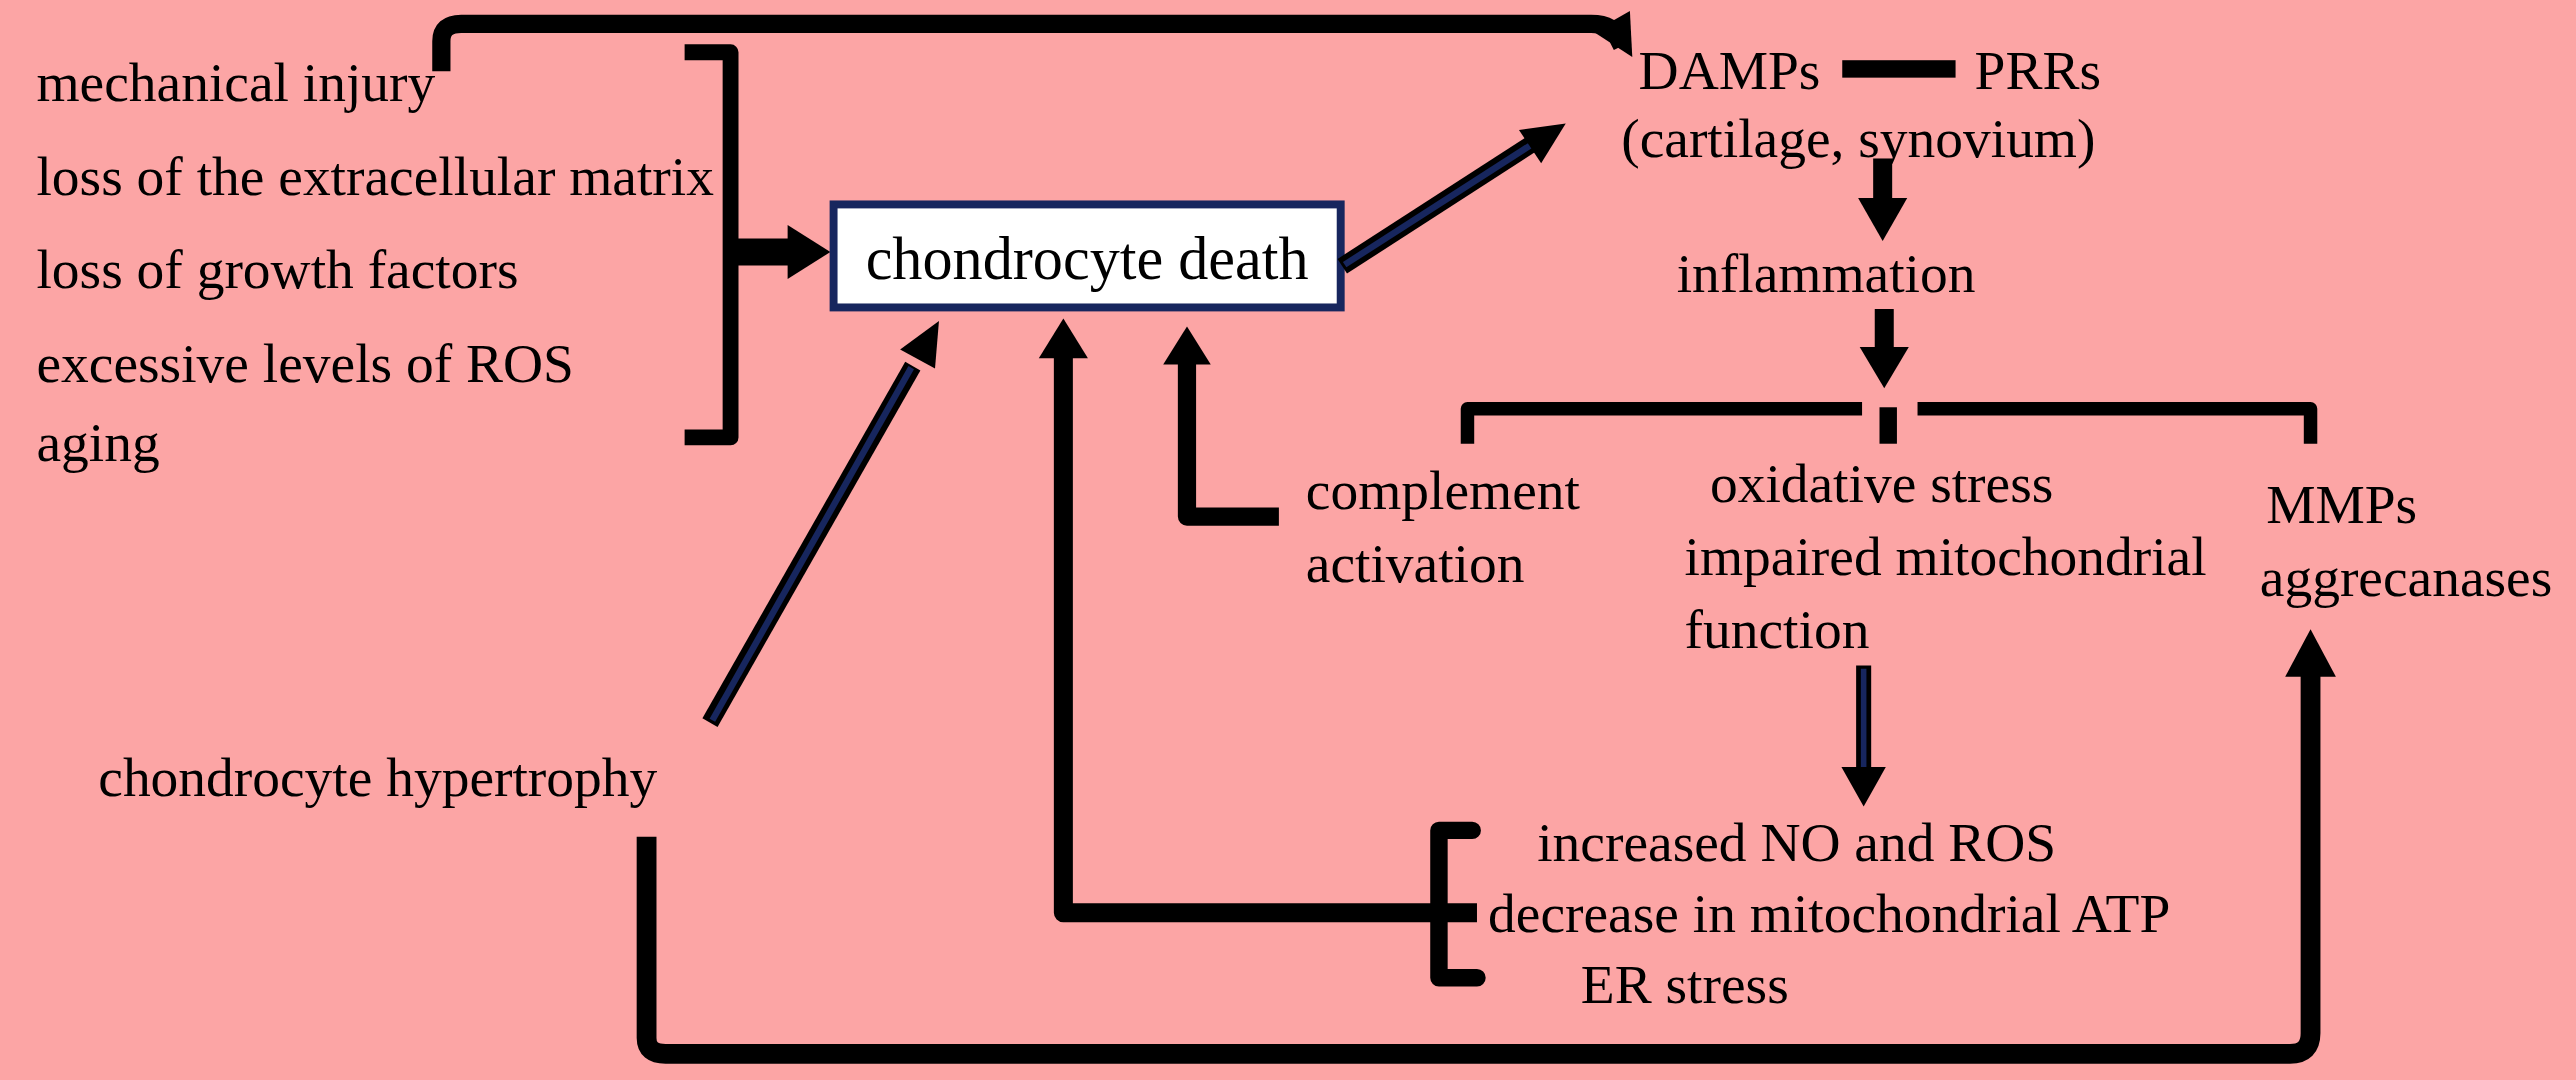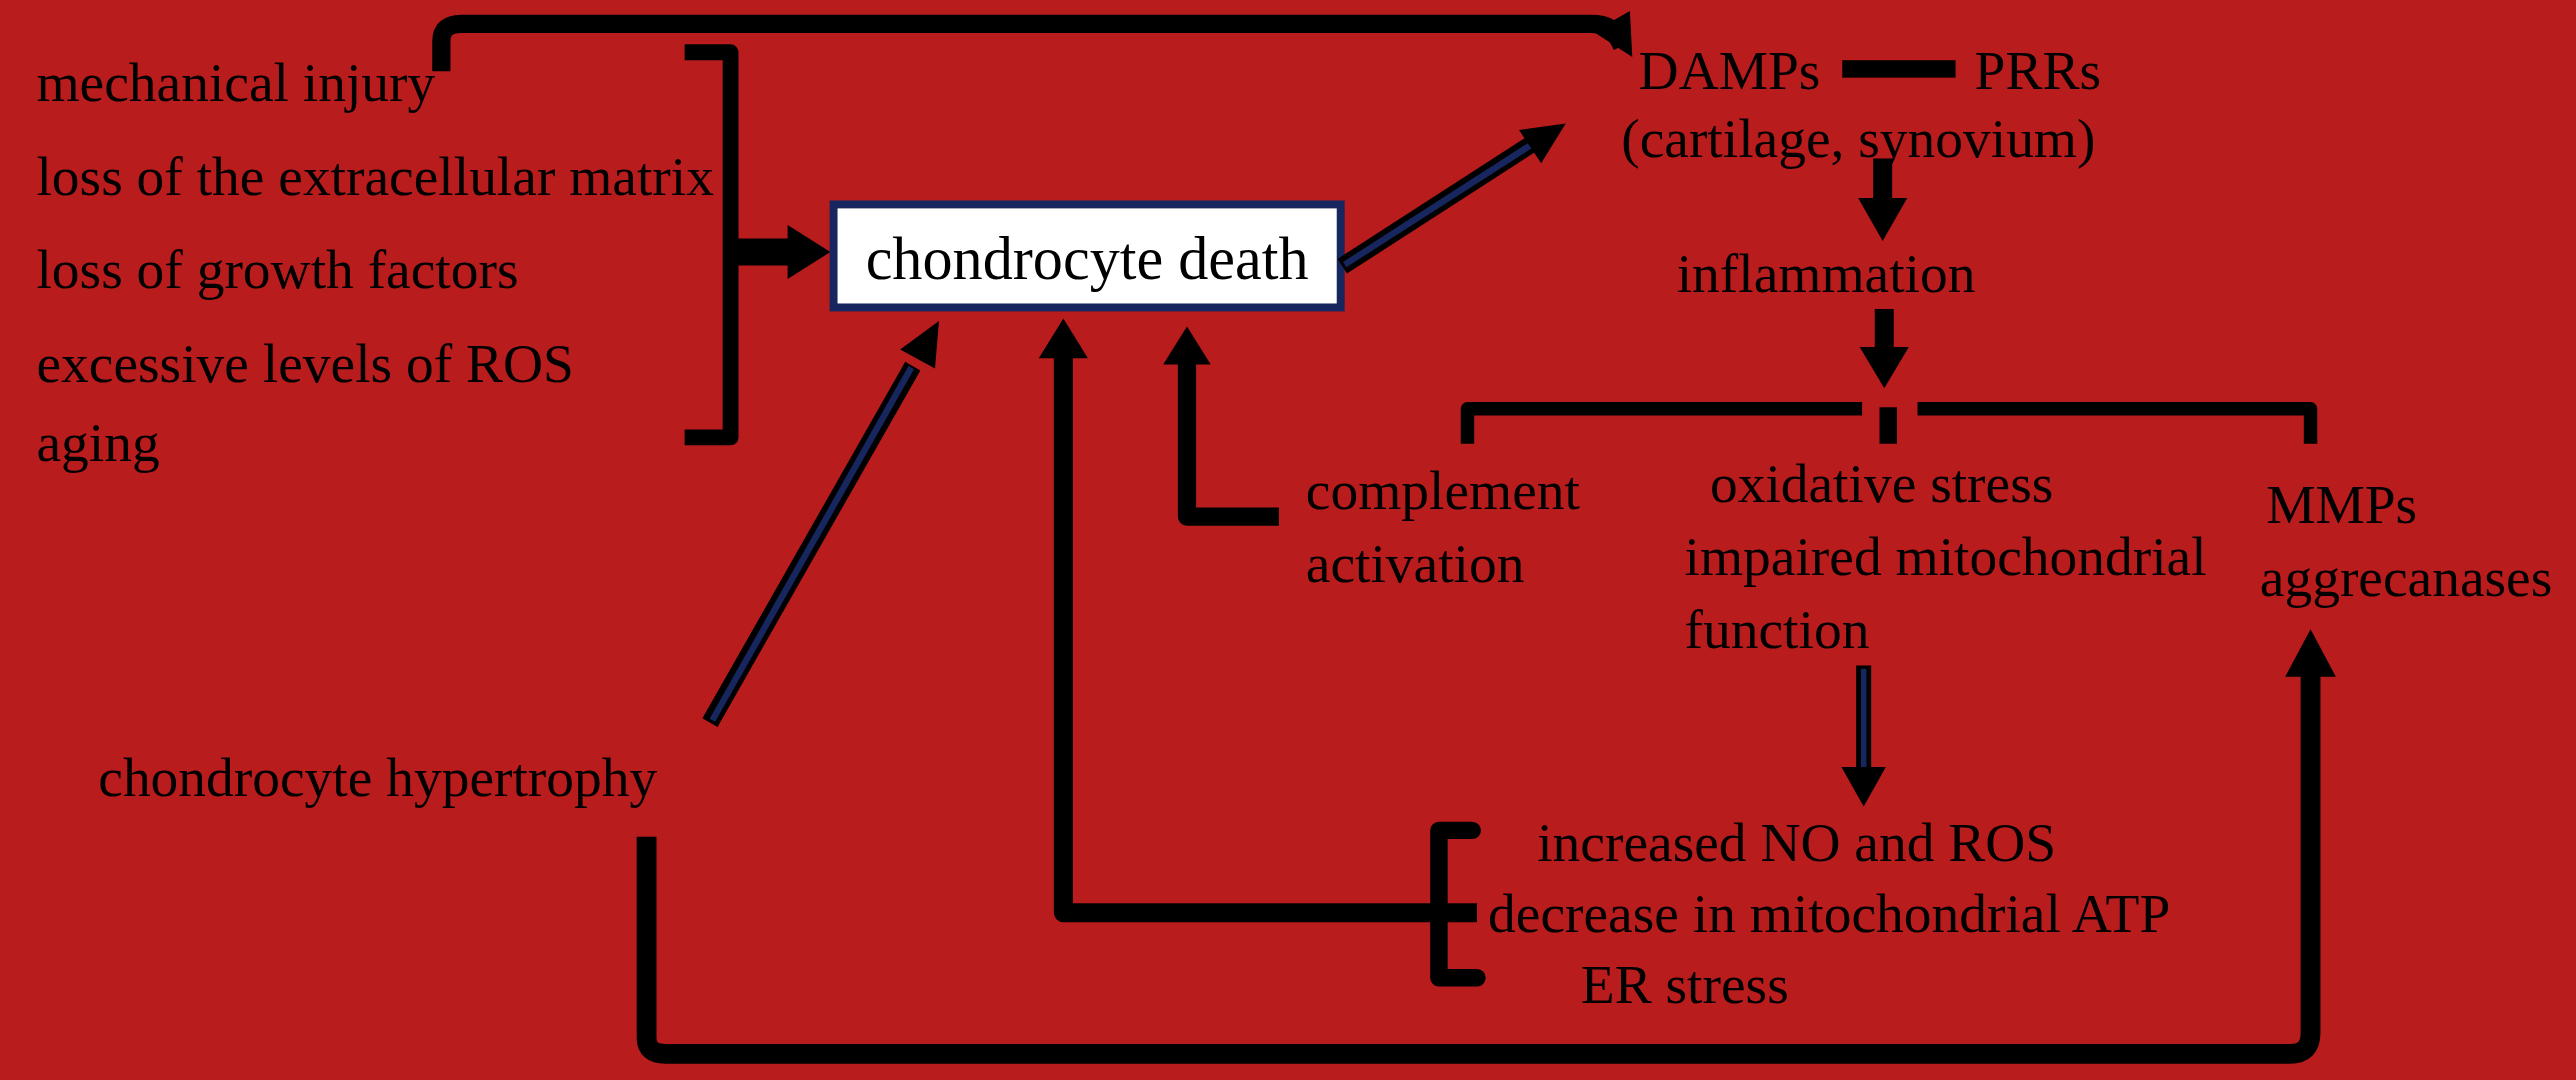--- a/index.html
+++ b/index.html
@@ -4,21 +4,21 @@
 <style>
   html, body {
     margin: 0;
     padding: 0;
     background: #ffffff;
   }
   .stage {
     width: 100%;
     max-width: 2576px;
     margin: 0 auto;
-    background: #b91c1c;
+    background: #fca5a5;
   }
   svg {
     display: block;
     width: 100%;
     height: auto;
   }
   text {
     font-family: "Liberation Serif", "DejaVu Serif", serif;
     fill: #000000;
   }

